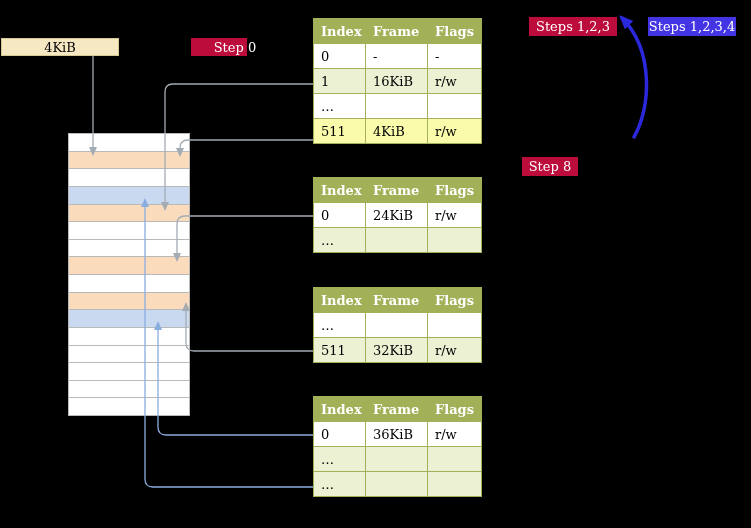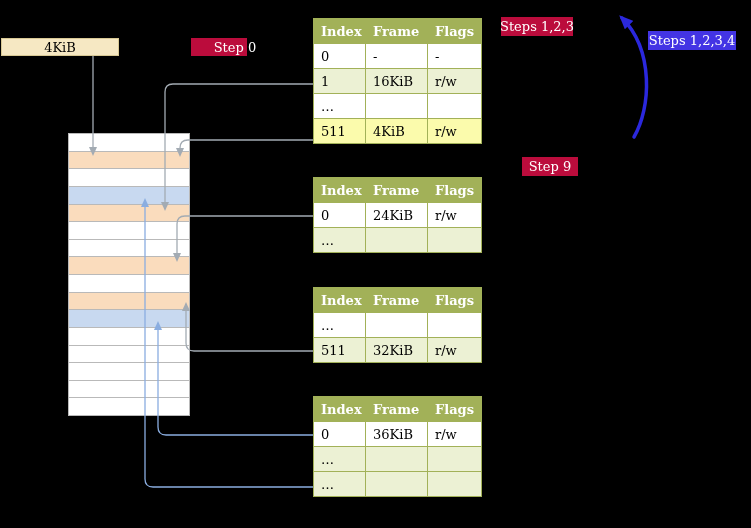--- a/index.html
+++ b/index.html
@@ -22,22 +22,22 @@
 
   
   .badge {
     position:absolute; height:19px;
     display:flex; align-items:center; justify-content:center;
     color:#fff; font-size:13px; white-space:nowrap;
   }
   .badge.crimson { background: var(--crimson-badge, #bb0c3c); }
   .badge.bluebg  { background: var(--blue-badge, #4334e4); }
   #badge-step0    { left:191px; top:38px;  width:56px;  height:18px;padding-left:32px; }
-  #badge-steps123 { left:501px; top:17px;  width:72px;  }
-  #badge-steps1234{ left:648px; top:31px;  width:88px; }
+  #badge-steps123 { left:529px; top:17px;  width:88px;  }
+  #badge-steps1234{ left:648px; top:17px;  width:88px; }
   #badge-step4    { left:522px; top:157px; width:56px;  }
 
   
   #memory-strip {
     position:absolute; left:68px; top:133px; width:122px; height:283px;
     display:flex; flex-direction:column;
   }
   .strip-row {
     flex:1; background:#fff;
     border:1px solid var(--strip-border, #b9b9b9);
@@ -90,21 +90,21 @@
 <div id="badge-step0" class="badge crimson">
   <span>Step 0</span>
 </div>
 <div id="badge-steps123" class="badge crimson">
   <span>Steps 1,2,3</span>
 </div>
 <div id="badge-steps1234" class="badge bluebg">
   <span>Steps 1,2,3,4</span>
 </div>
 <div id="badge-step4" class="badge crimson">
-  <span>Step 9</span>
+  <span>Step 8</span>
 </div>
 
 <div id="memory-strip">
     <div class="strip-row strip-white"></div>
     <div class="strip-row strip-peach"></div>
     <div class="strip-row strip-white"></div>
     <div class="strip-row strip-blue"></div>
     <div class="strip-row strip-peach"></div>
     <div class="strip-row strip-white"></div>
     <div class="strip-row strip-white"></div>

